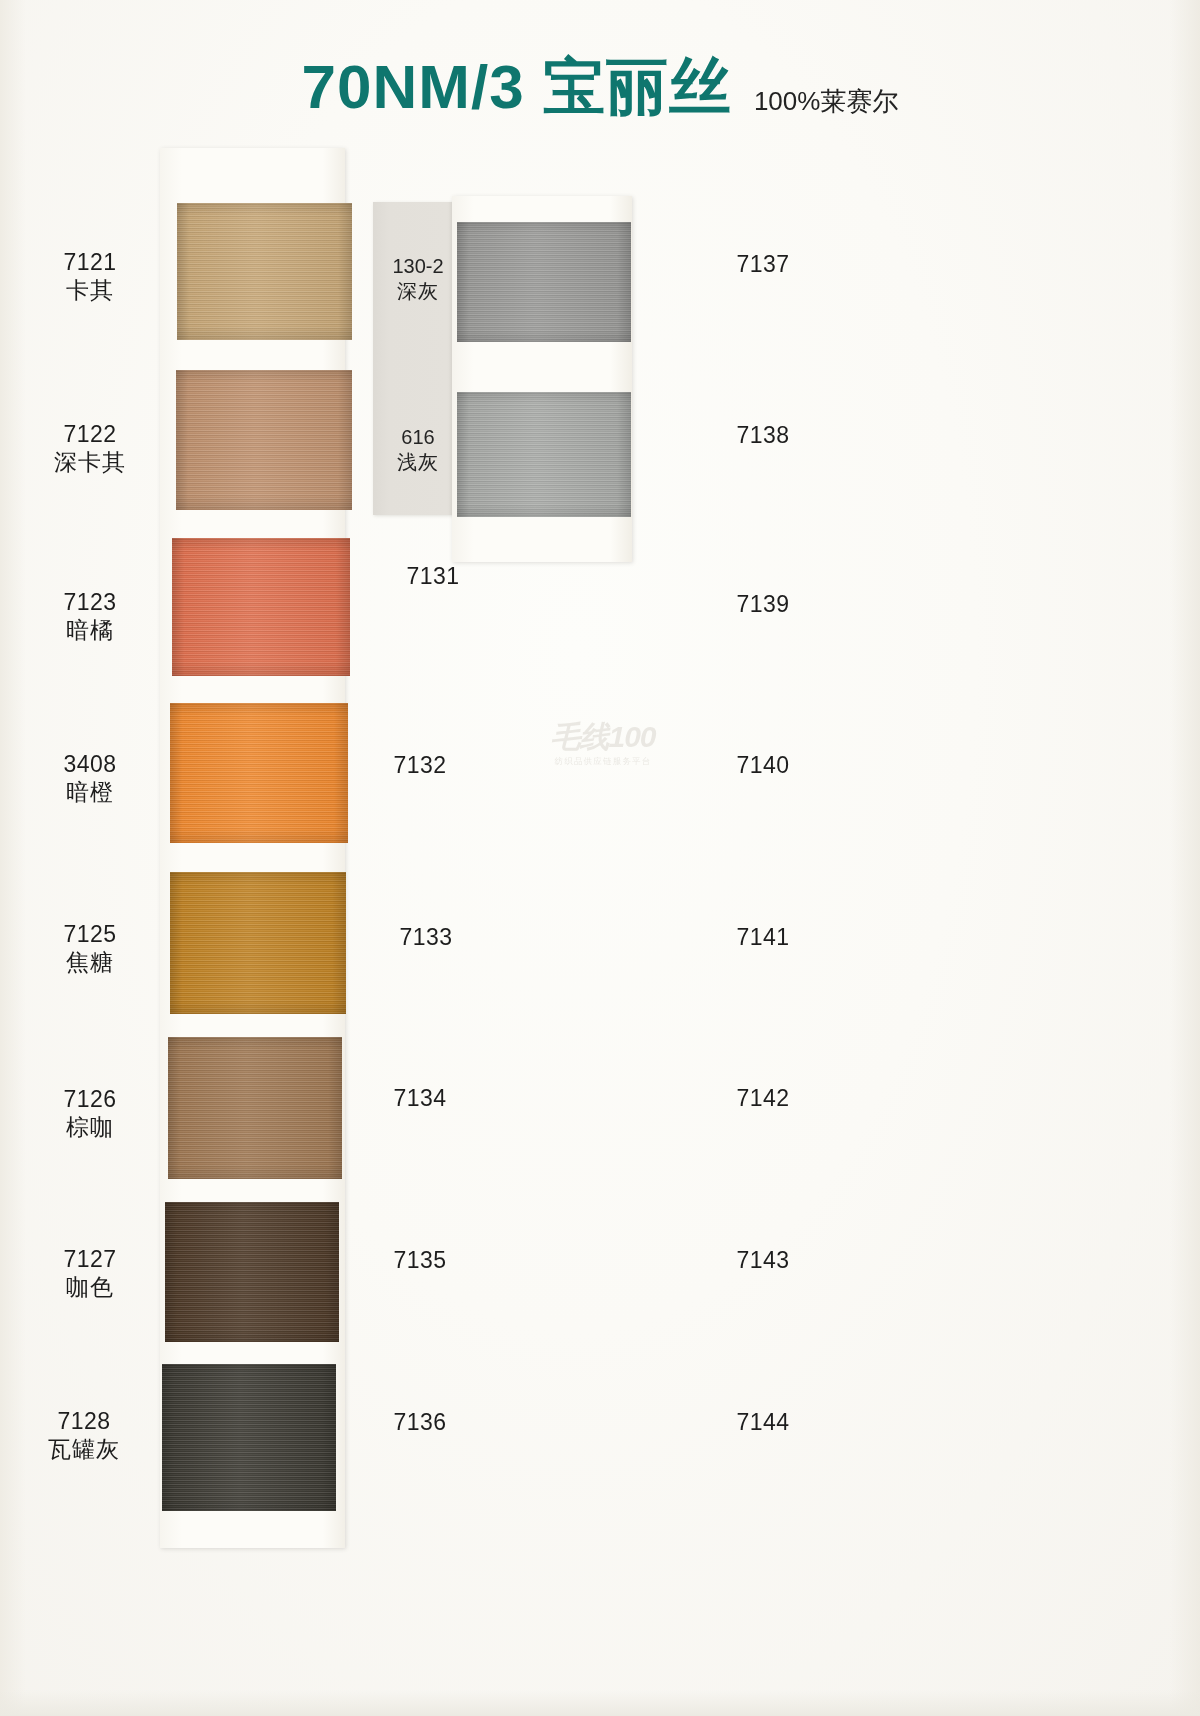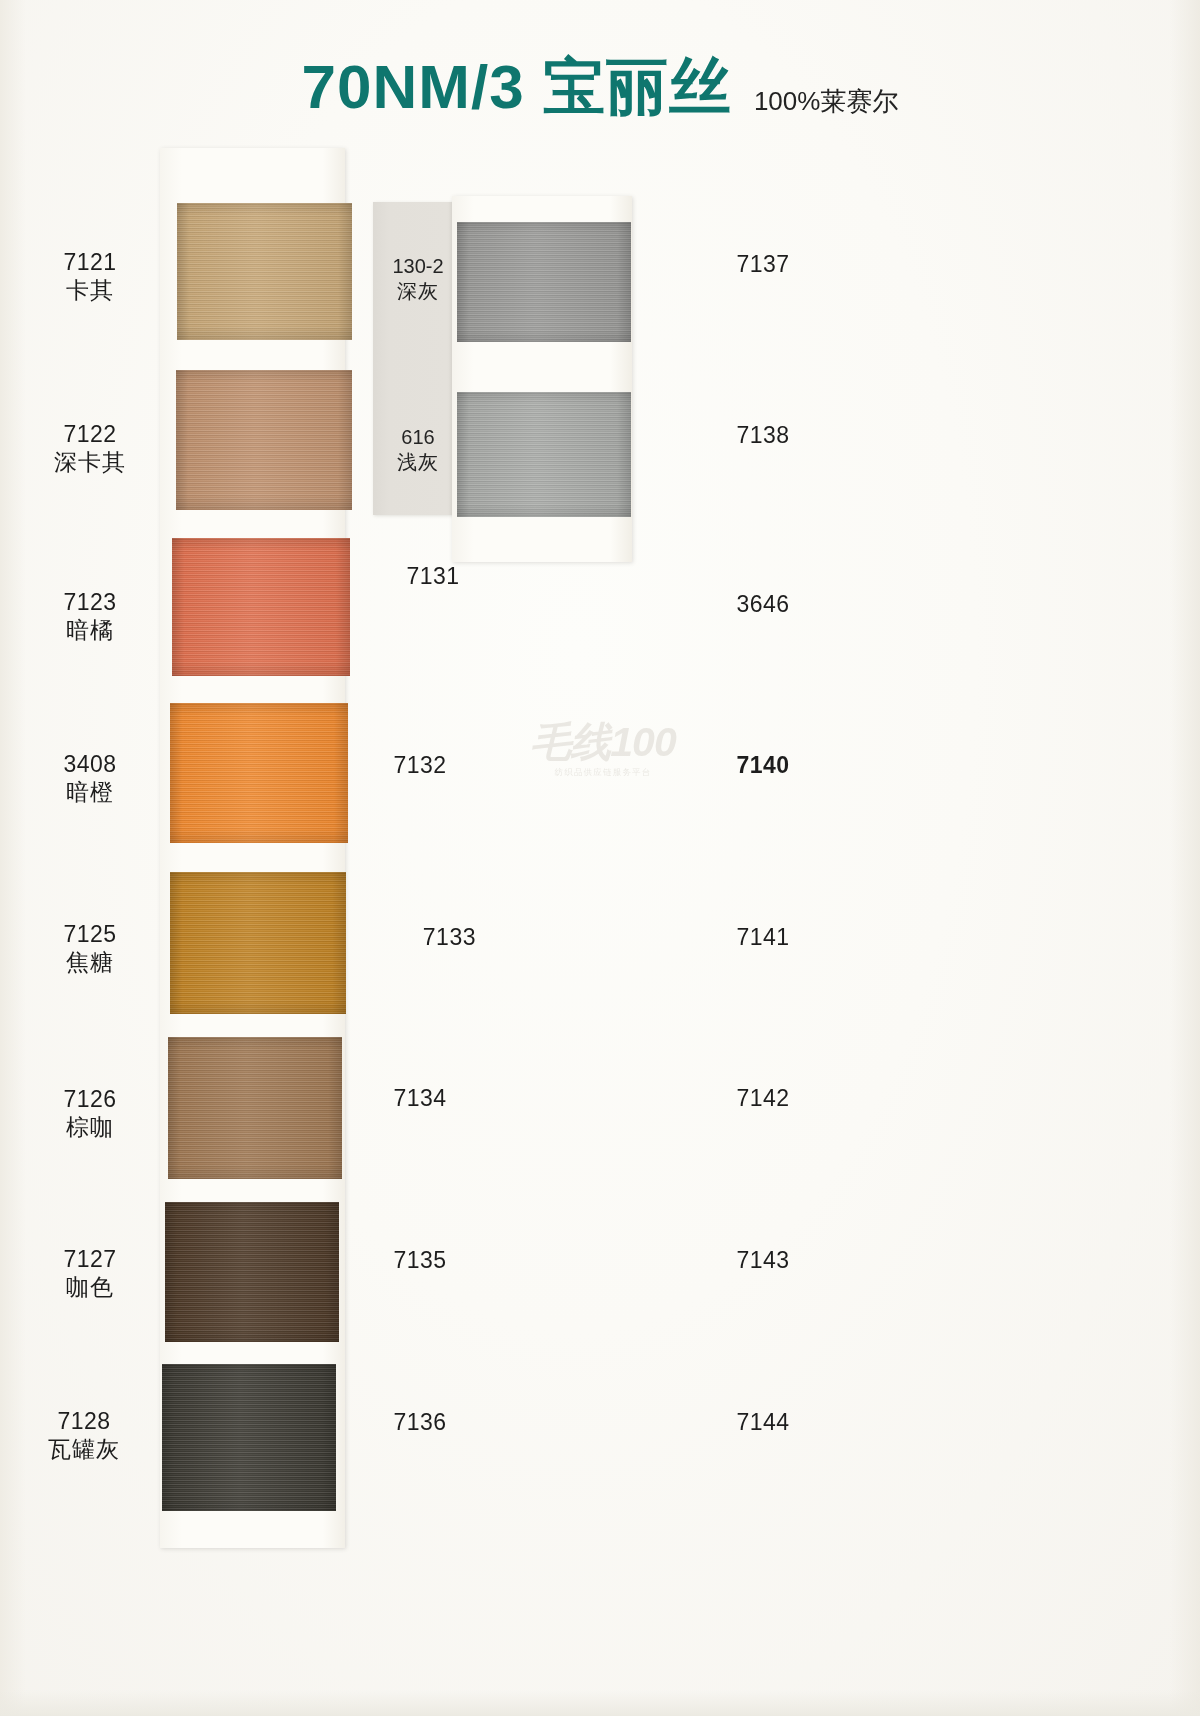--- a/index.html
+++ b/index.html
@@ -176,21 +176,21 @@
     position: absolute;
     left: 528px;
     top: 722px;
     width: 150px;
     z-index: 5;
     text-align: center;
     opacity: 0.16;
     pointer-events: none;
   }
   .watermark .wm-main {
-    font-size: 41px;
+    font-size: 30px;
     font-weight: bold;
     color: #8a7f6e;
     letter-spacing: -1px;
     font-style: italic;
     line-height: 1;
   }
   .watermark .wm-sub {
     font-size: 8.5px;
     color: #8a8070;
     letter-spacing: 1.2px;
@@ -268,43 +268,43 @@
   <div class="code">616</div>
   <div class="name">浅灰</div>
 </div>
 
 <div class="label" style="left:350px; top:562px; width:140px;padding-left:13px;">
   <div class="code">7131</div>
 </div>
 <div class="label" style="left:350px; top:751px; width:140px;">
   <div class="code">7132</div>
 </div>
-<div class="label" style="left:336px; top:923px; width:140px;text-align:right;">
+<div class="label" style="left:356px; top:923px; width:140px;">
   <div class="code">7133</div>
 </div>
 <div class="label" style="left:350px; top:1084px; width:140px;">
   <div class="code">7134</div>
 </div>
 <div class="label" style="left:350px; top:1246px; width:140px;">
   <div class="code">7135</div>
 </div>
 <div class="label" style="left:350px; top:1408px; width:140px;">
   <div class="code">7136</div>
 </div>
 
 <div class="label" style="left:693px; top:250px; width:140px;">
   <div class="code">7137</div>
 </div>
 <div class="label" style="left:693px; top:421px; width:140px;">
   <div class="code">7138</div>
 </div>
 <div class="label" style="left:693px; top:590px; width:140px;">
-  <div class="code">3646</div>
-</div>
-<div class="label" style="left:693px; top:751px; width:140px;font-weight:bold;">
+  <div class="code">7139</div>
+</div>
+<div class="label" style="left:693px; top:751px; width:140px;">
   <div class="code">7140</div>
 </div>
 <div class="label" style="left:693px; top:923px; width:140px;">
   <div class="code">7141</div>
 </div>
 <div class="label" style="left:693px; top:1084px; width:140px;">
   <div class="code">7142</div>
 </div>
 <div class="label" style="left:693px; top:1246px; width:140px;">
   <div class="code">7143</div>

